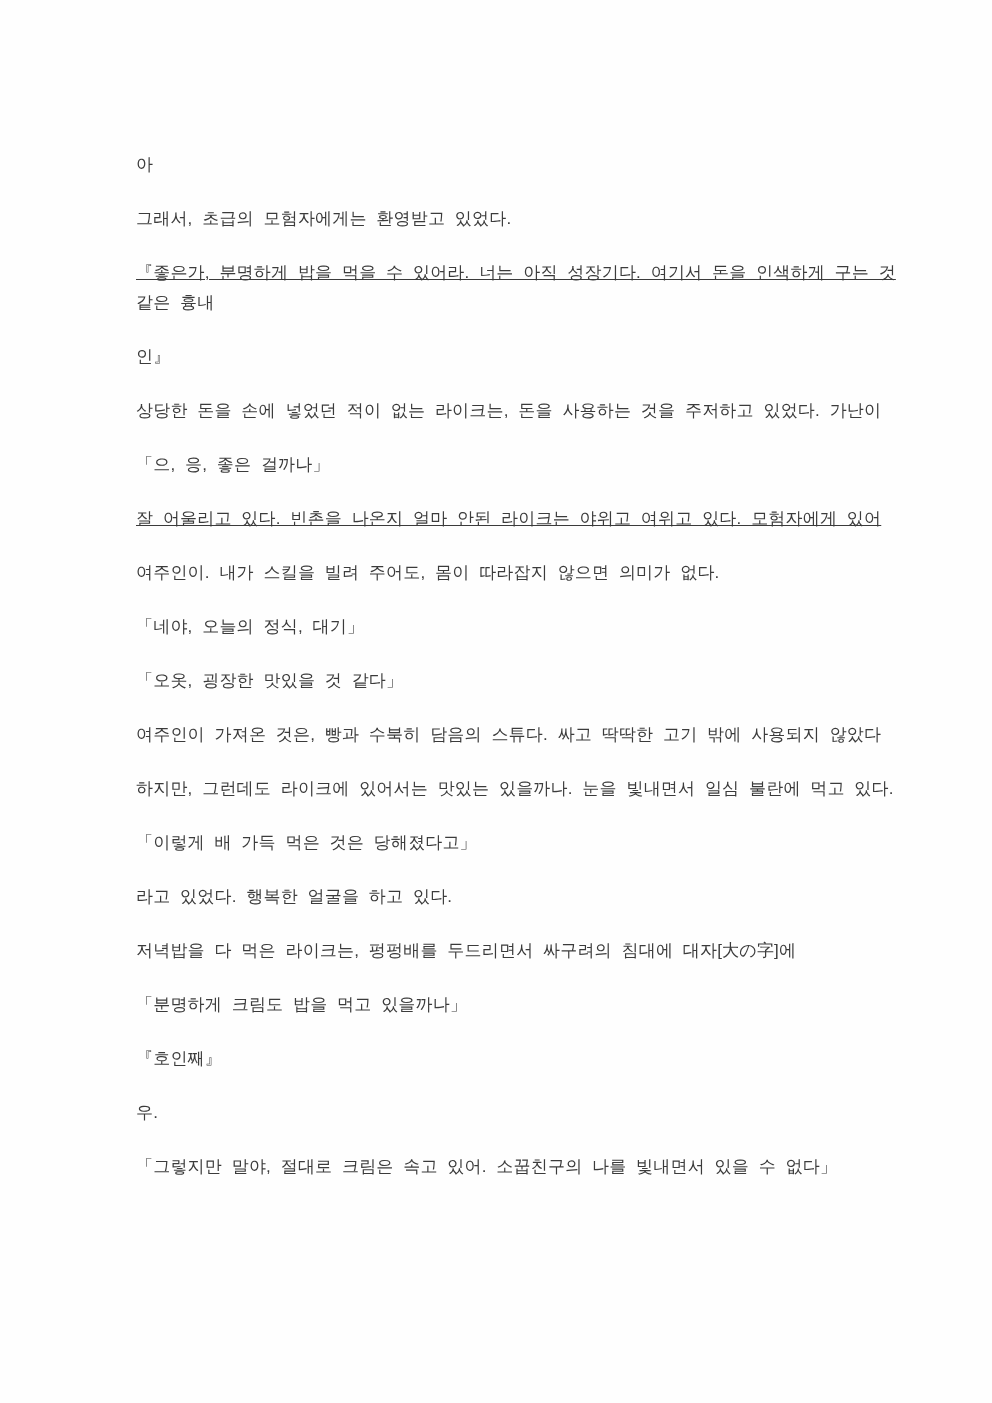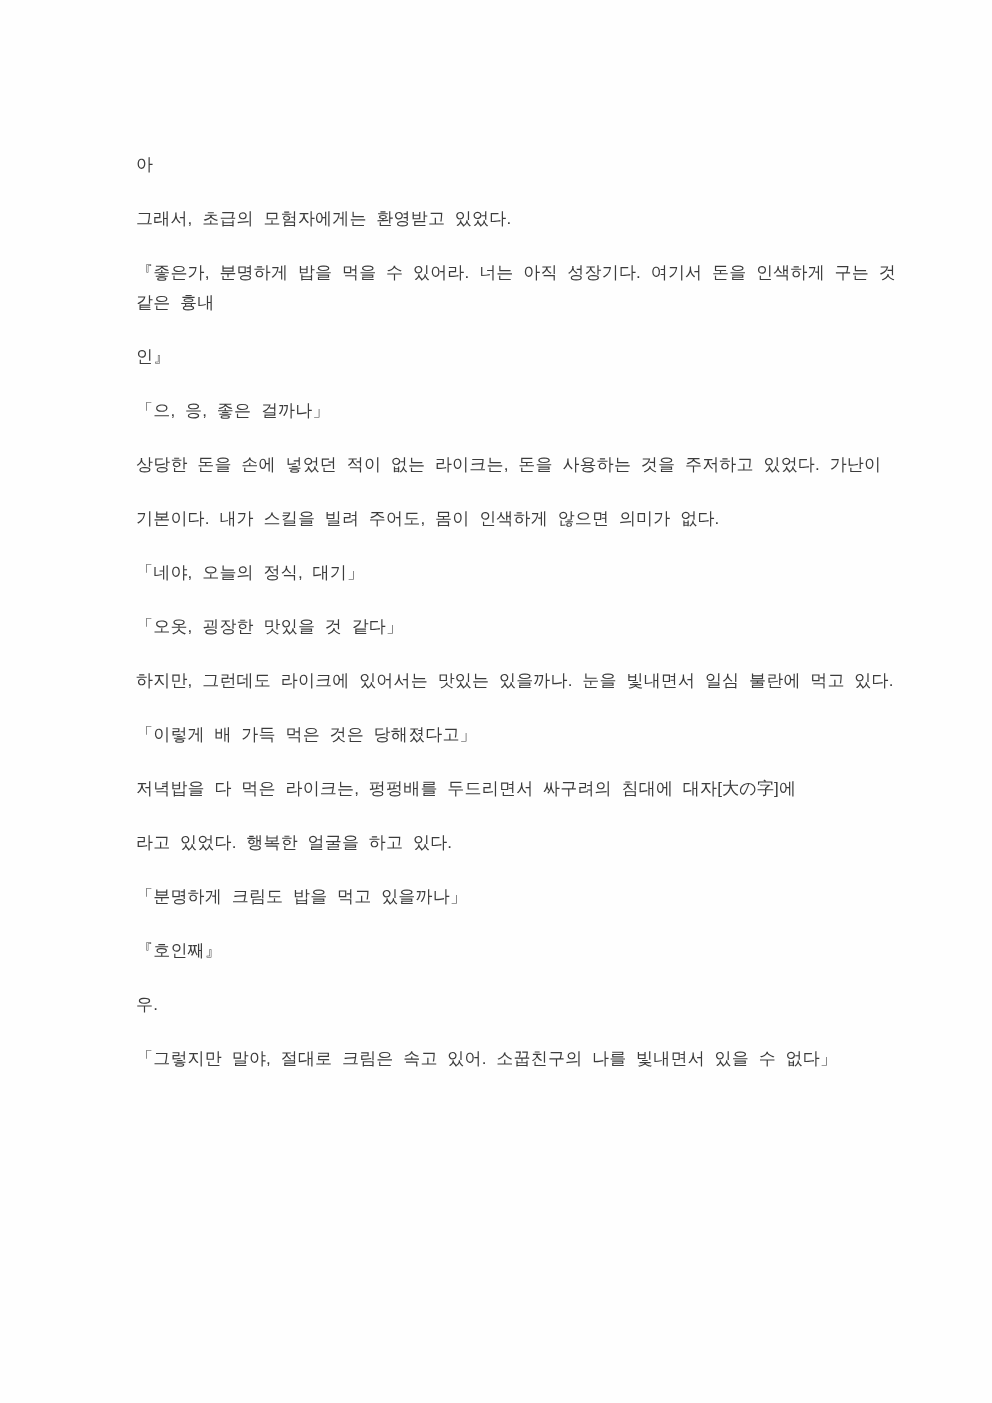--- a/index.html
+++ b/index.html
@@ -34,20 +34,21 @@
     line-height: 30px;
     white-space: nowrap;
     word-spacing: 0.28em;
     letter-spacing: 0.2px;
     text-align: left;
   }
   
   .line.full {
     text-align: justify;
     text-align-last: justify;
+    text-decoration: underline;
   }
 </style>
 </head>
 <body style="background: rgb(254, 254, 254);">
 
 <main class="page">
   <div class="content" id="content" style="color: rgb(59, 59, 59);">
       <div class="para">
         <div class="line">아</div>
       </div>
@@ -55,47 +56,51 @@
         <div class="line">그래서, 초급의 모험자에게는 환영받고 있었다.</div>
       </div>
       <div class="para">
         <div class="line full">『좋은가, 분명하게 밥을 먹을 수 있어라. 너는 아직 성장기다. 여기서 돈을 인색하게 구는 것</div>
         <div class="line">같은 흉내</div>
       </div>
       <div class="para">
         <div class="line">인』</div>
       </div>
       <div class="para">
+        <div class="line">상당한 돈을 손에 넣었던 적이 없는 라이크는, 돈을 사용하는 것을 주저하고 있었다. 가난이</div>
+      </div>
+      <div class="para">
         <div class="line">「으, 응, 좋은 걸까나」</div>
       </div>
       <div class="para">
-        <div class="line">상당한 돈을 손에 넣었던 적이 없는 라이크는, 돈을 사용하는 것을 주저하고 있었다. 가난이</div>
+        <div class="line full">잘 어울리고 있다. 빈촌을 나온지 얼마 안된 라이크는 야위고 여위고 있다. 모험자에게 있어</div>
       </div>
       <div class="para">
-      </div>
-      <div class="para">
-        <div class="line">기본이다. 내가 스킬을 빌려 주어도, 몸이 인색하게 않으면 의미가 없다.</div>
+        <div class="line">여주인이. 내가 스킬을 빌려 주어도, 몸이 따라잡지 않으면 의미가 없다.</div>
       </div>
       <div class="para">
         <div class="line">「네야, 오늘의 정식, 대기」</div>
       </div>
       <div class="para">
         <div class="line">「오옷, 굉장한 맛있을 것 같다」</div>
       </div>
       <div class="para">
+        <div class="line">여주인이 가져온 것은, 빵과 수북히 담음의 스튜다. 싸고 딱딱한 고기 밖에 사용되지 않았다</div>
+      </div>
+      <div class="para">
         <div class="line">하지만, 그런데도 라이크에 있어서는 맛있는 있을까나. 눈을 빛내면서 일심 불란에 먹고 있다.</div>
       </div>
       <div class="para">
         <div class="line">「이렇게 배 가득 먹은 것은 당해졌다고」</div>
       </div>
       <div class="para">
-        <div class="line">저녁밥을 다 먹은 라이크는, 펑펑배를 두드리면서 싸구려의 침대에 대자[大の字]에</div>
+        <div class="line">라고 있었다. 행복한 얼굴을 하고 있다.</div>
       </div>
       <div class="para">
-        <div class="line">라고 있었다. 행복한 얼굴을 하고 있다.</div>
+        <div class="line">저녁밥을 다 먹은 라이크는, 펑펑배를 두드리면서 싸구려의 침대에 대자[大の字]에</div>
       </div>
       <div class="para">
         <div class="line">「분명하게 크림도 밥을 먹고 있을까나」</div>
       </div>
       <div class="para">
         <div class="line">『호인째』</div>
       </div>
       <div class="para">
         <div class="line">우.</div>
       </div>

